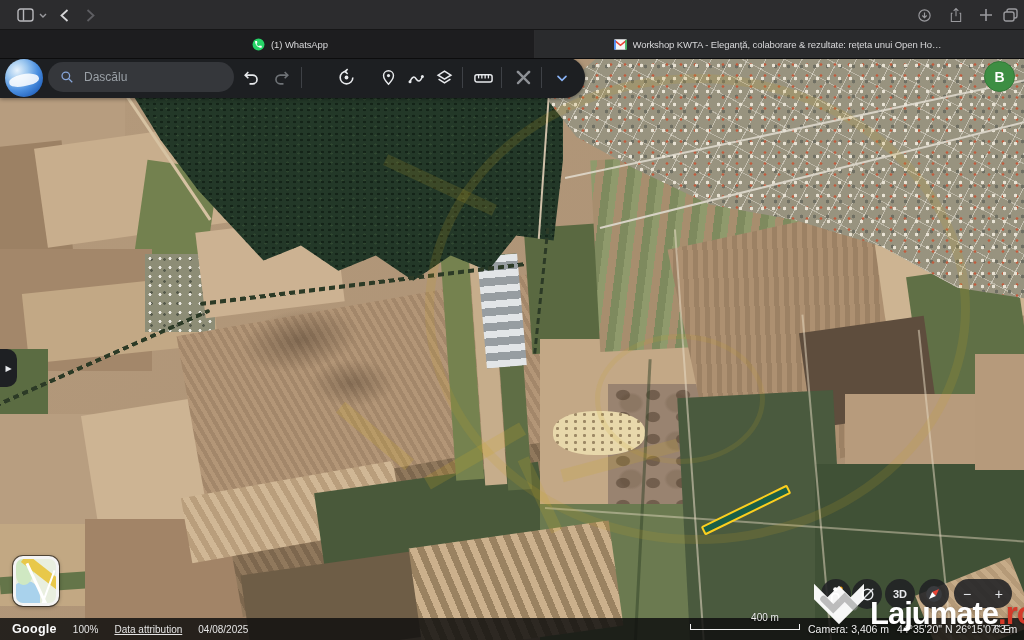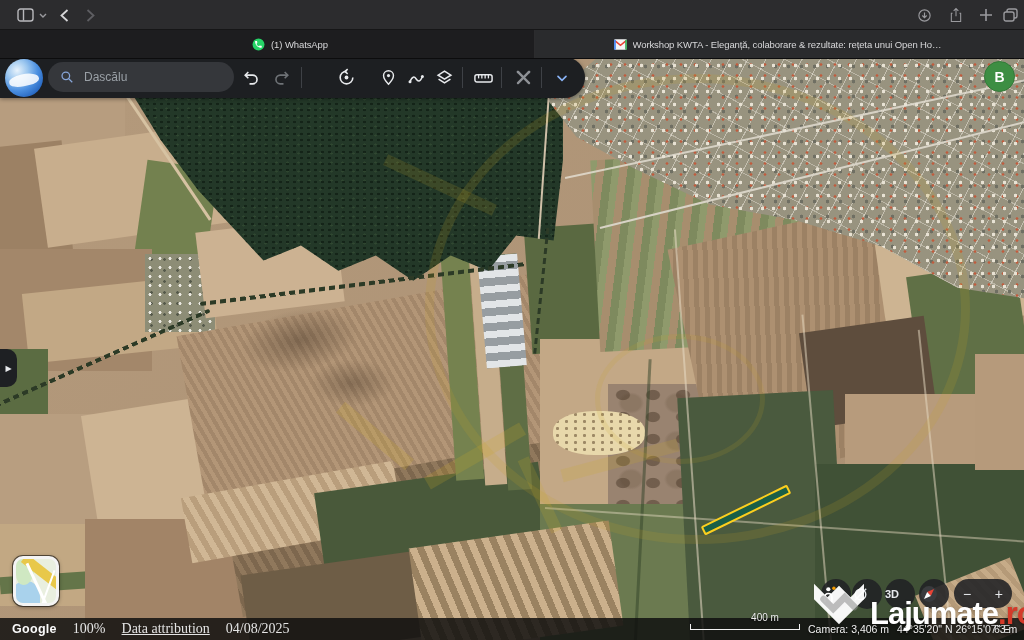--- a/index.html
+++ b/index.html
@@ -50,32 +50,32 @@
   .handle { position:absolute; left:0; top:349px; width:17px; height:38px; background:#1e2023;
             border-radius:0 10px 10px 0; z-index:45; display:flex; align-items:center; justify-content:center;
             color:#e8eaed; font-size:8px; }
 
   .minimap { position:absolute; left:13px; top:556px; width:46px; height:50px; border-radius:10px;
              border:3px solid #f4f4f4; box-shadow:0 0 0 1px rgba(0,0,0,.55), 0 1px 4px rgba(0,0,0,.4);
              overflow:hidden; background:#e9efdf; z-index:45; }
 
   
   .ctl { position:absolute; width:30px; height:30px; border-radius:50%; background:rgba(32,33,36,.88);
-         display:flex; align-items:center; justify-content:flex-start; z-index:35; color:#e8eaed; }
+         display:flex; align-items:center; justify-content:center; z-index:35; color:#e8eaed; }
   .zoompill { position:absolute; left:954px; top:579px; width:58px; height:29px; border-radius:15px;
               background:rgba(32,33,36,.88); display:flex; align-items:center; justify-content:space-between;
               padding:0 9px; z-index:35; color:#e8eaed; }
   .zoompill span { font-size:14px; line-height:1; }
 
   
   .statusbar { position:absolute; left:0; top:618px; width:1024px; height:22px;
                background:rgba(14,14,14,.84); z-index:30; color:#ececec; }
   .sleft { position:absolute; left:12px; top:0; height:22px; display:flex; align-items:center; gap:16px; }
   .sleft .gword { font-size:12.5px; font-weight:bold; letter-spacing:.3px; color:#fbfbfb; }
-  .sleft .sitem { font-size:14px; color:#e4e4e4;font-family:Liberation Serif, serif; }
+  .sleft .sitem { font-size:10px; color:#e4e4e4; }
   .sleft .ulink { text-decoration:underline; }
   .scaleblk { position:absolute; left:690px; top:-6px; width:110px; z-index:31; }
   .scaleblk .slabel { font-size:10px; text-align:center; margin-left:40px; text-shadow:0 1px 2px rgba(0,0,0,.8); }
   .scaleblk .sline { margin-top:1px; height:6px; border-left:1.5px solid #f2f2f2;
                      border-right:1.5px solid #f2f2f2; border-bottom:1.5px solid #f2f2f2; }
   .caminfo { position:absolute; top:5px; font-size:10.5px; color:#f0f0f0; white-space:nowrap;
              text-shadow:0 1px 2px rgba(0,0,0,.7); }
 
   
   .wmark { position:absolute; left:810px; top:578px; z-index:40; display:flex; align-items:flex-end; }

